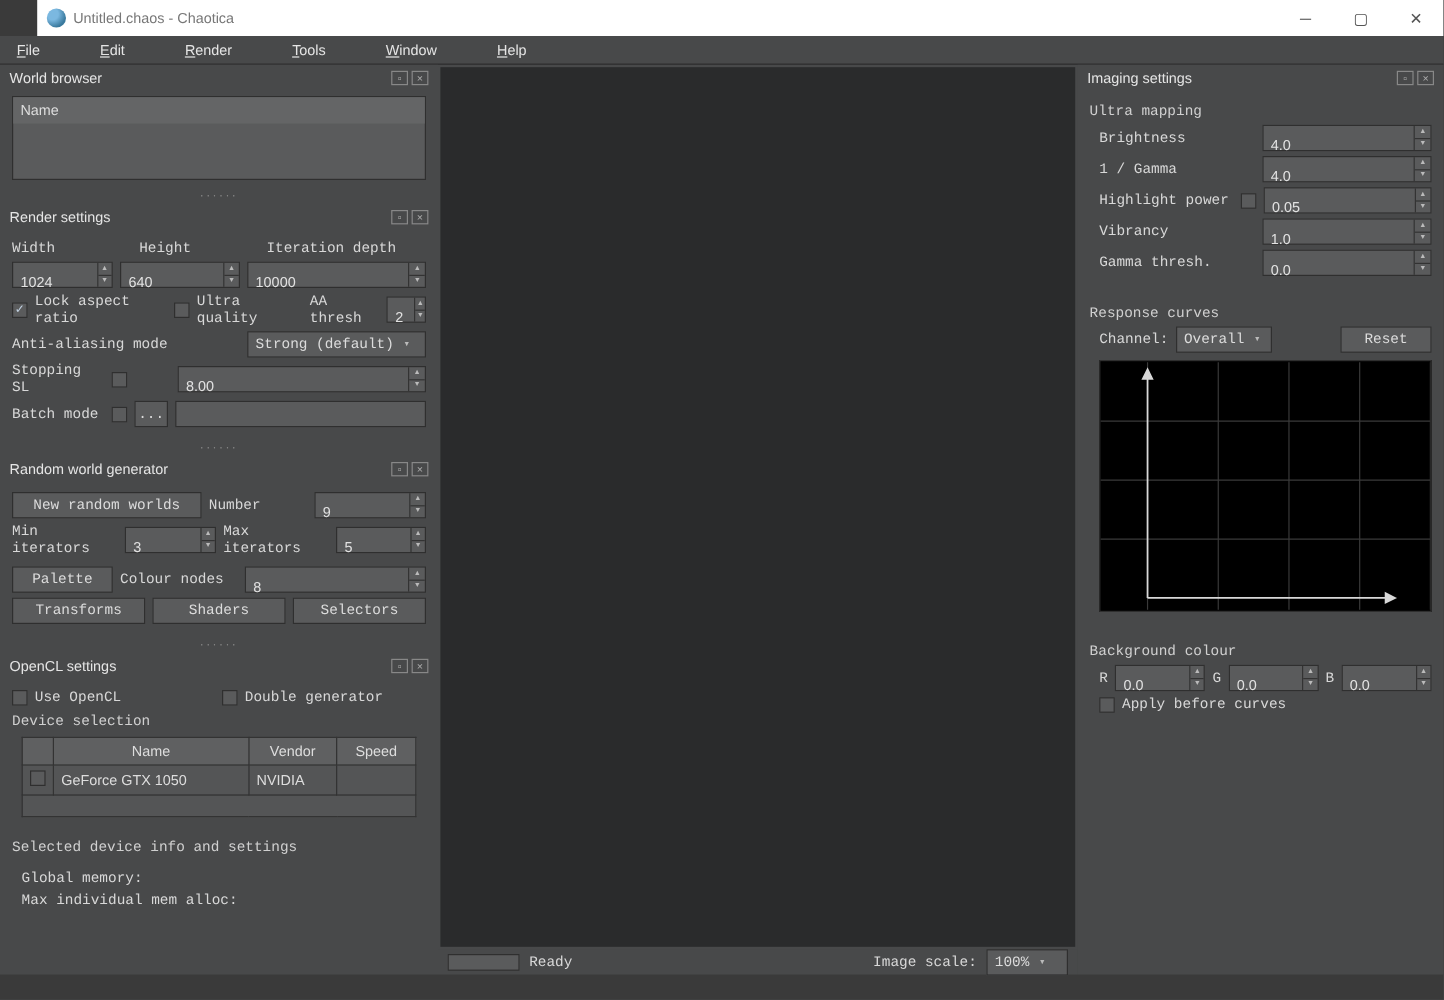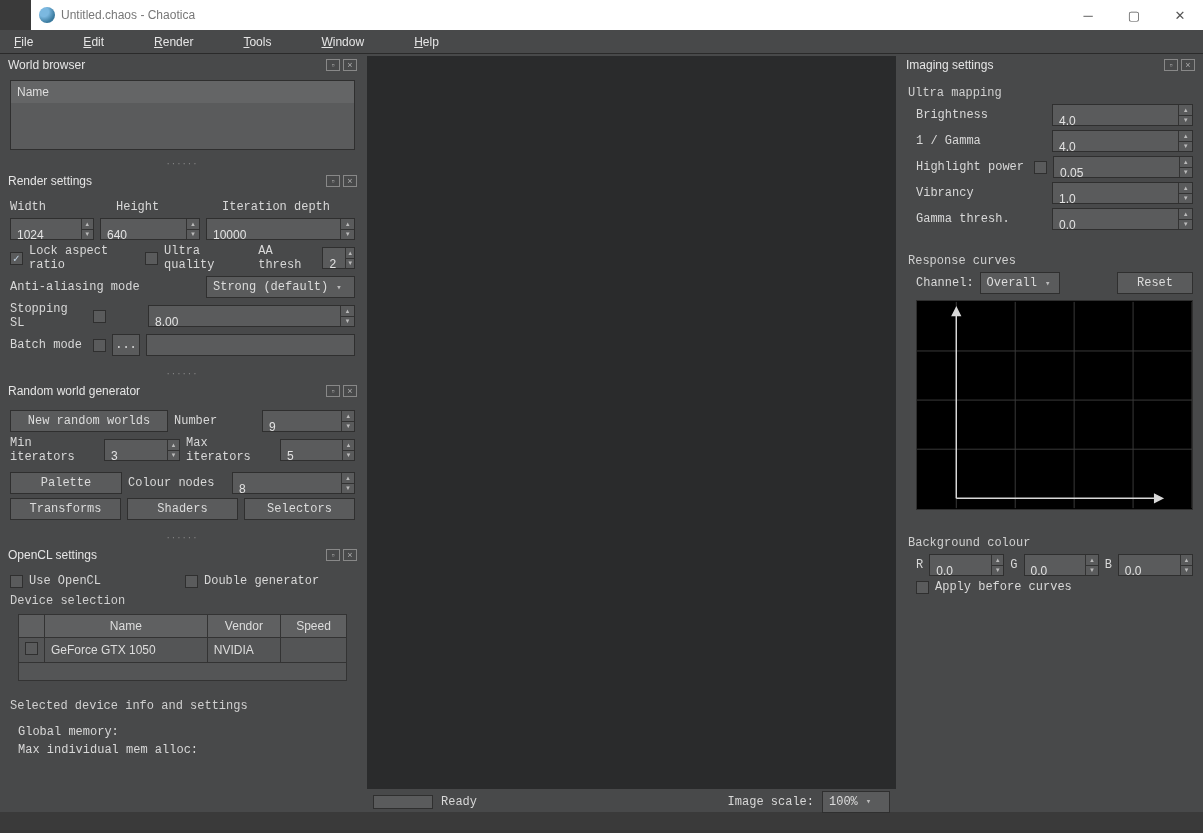--- a/index.html
+++ b/index.html
@@ -210,21 +210,21 @@
           <span class="label" style="width:88px">Max iterators</span>
           <div class="spinbox" style="flex:1">
               <input value="5" style="">
               <div class="spins">
                 <div>▲</div>
                 <div>▼</div>
               </div>
             </div>
         </div>
         <div class="row" style="margin-top:8px">
-          <div class="btn" style="width:112px">Palette</div>
+          <div class="btn" style="width:84px">Palette</div>
           <span class="label" style="width:98px">Colour nodes</span>
           <div class="spinbox" style="flex:1">
               <input value="8" style="">
               <div class="spins">
                 <div>▲</div>
                 <div>▼</div>
               </div>
             </div>
         </div>
         <div class="row">

